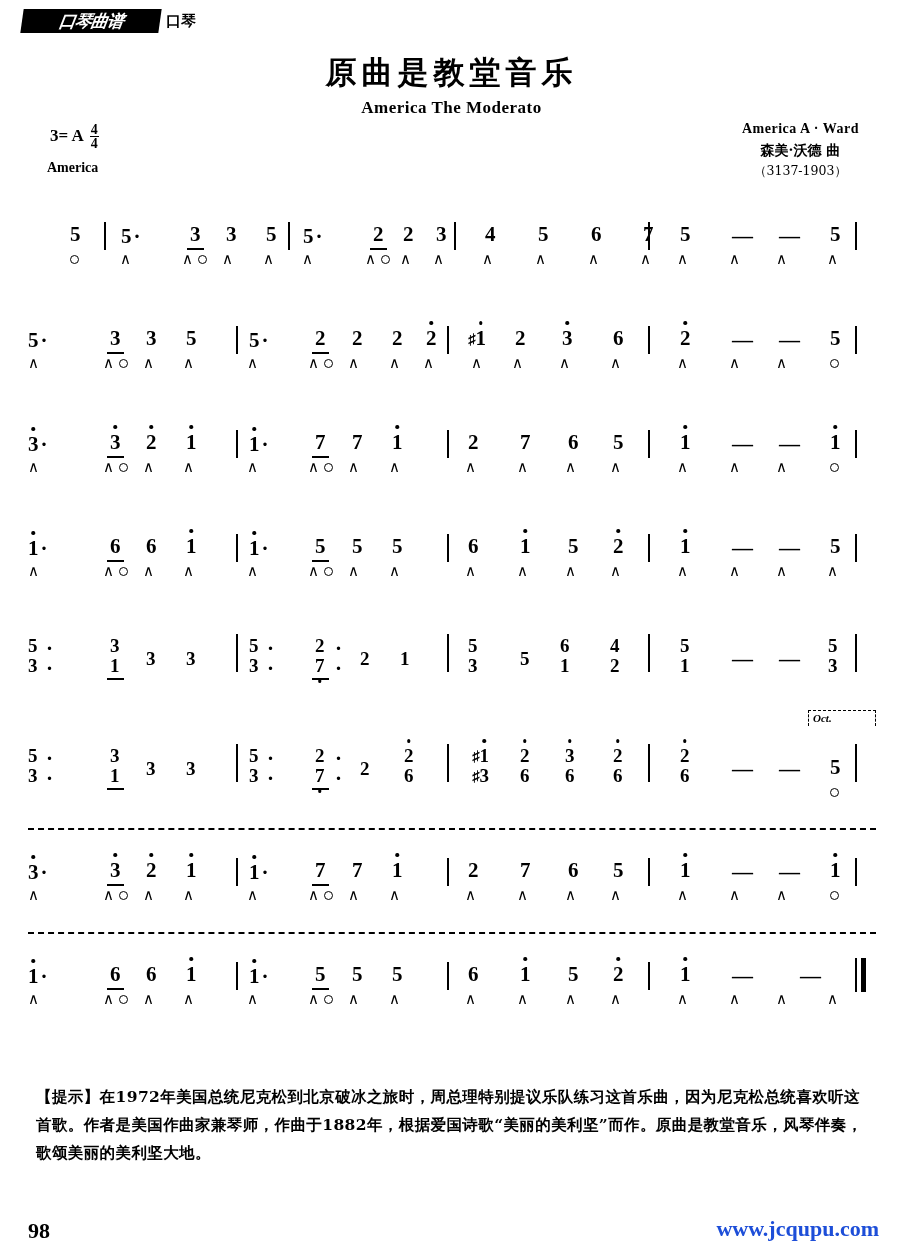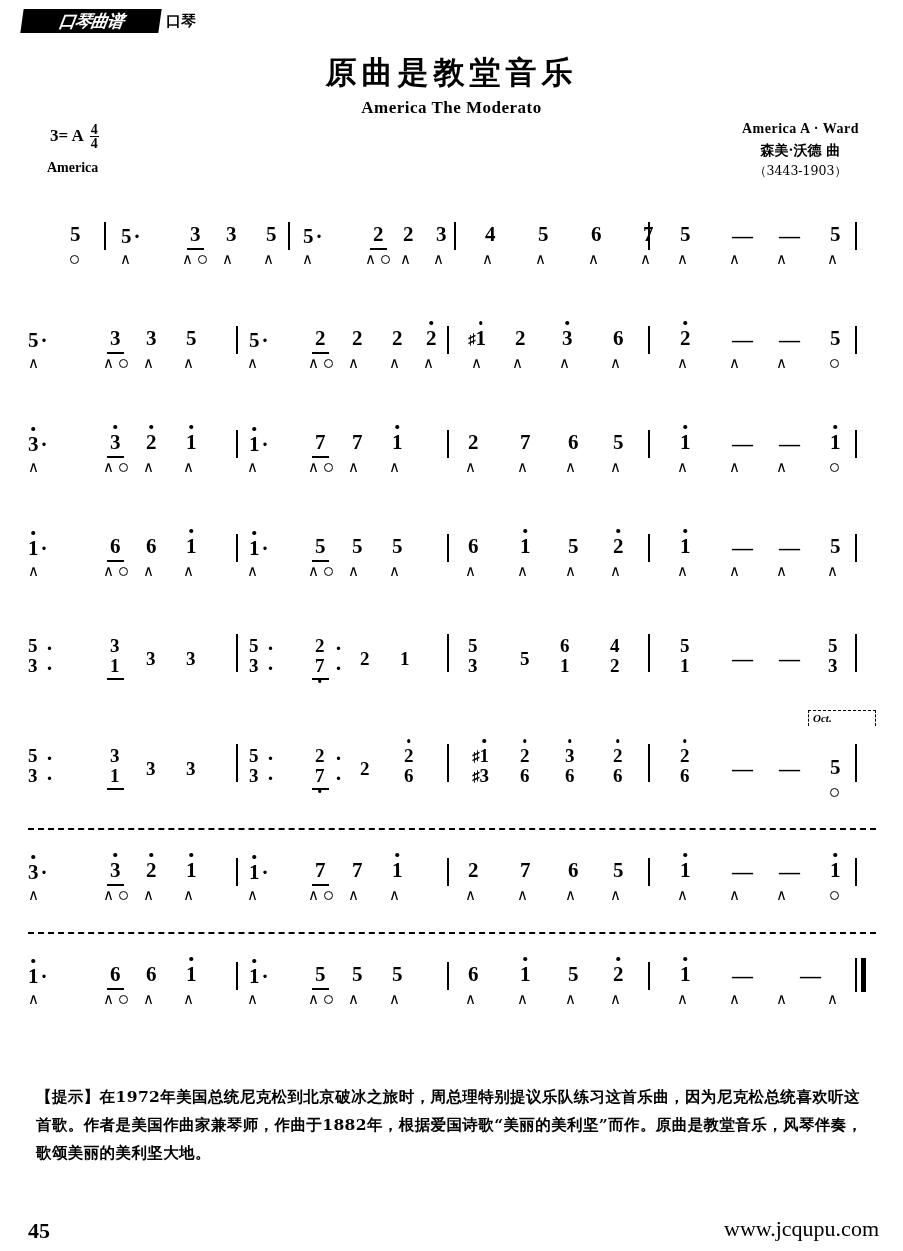--- a/index.html
+++ b/index.html
@@ -274,23 +274,23 @@
     top: 1218px;
     font-size: 22px;
     font-weight: bold;
     font-family: "Liberation Serif", serif;
   }
   .site {
     position: absolute;
     right: 24px;
     top: 1216px;
     font-size: 22px;
-    font-weight: normal;
-    font-family: "Liberation Serif", serif;
-    color: #000000;
+    font-weight: bold;
+    font-family: "Liberation Serif", serif;
+    color: #1d4ed8;
   }
 </style>
 </head>
 <body>
 
 <div class="corner-badge">
   <div class="badge-art">口琴曲谱</div>
   <div class="badge-text">口琴</div>
 </div>
 
@@ -302,21 +302,21 @@
   <span class="frac">
     <span class="num">4</span>
     <span class="den">4</span>
   </span>
 </div>
 <div class="tempo">America</div>
 
 <div class="composer">
   <div class="l1">America A · Ward</div>
   <div class="l2">森美·沃德 曲</div>
-  <div class="l3">（3443-1903）</div>
+  <div class="l3">（3137-1903）</div>
 </div>
 
 <div class="score">
 
   <div class="sys" style="height:104px">
     <div class="bar" style="left:104px;top:22px;"></div>
     <div class="bar" style="left:288px;top:22px;"></div>
     <div class="bar" style="left:454px;top:22px;"></div>
     <div class="bar" style="left:648px;top:22px;"></div>
     <div class="bar" style="left:855px;top:22px;"></div>
@@ -728,14 +728,14 @@
     <div class="mark" style="left:776px;top:52px;">∧</div>
     <div class="mark" style="left:827px;top:52px;">∧</div>
   </div>
 
 </div>
 
 <div class="note-box">
   <span>【提示】</span><span>在1972年美国总统尼克松到北京破冰之旅时，周总理特别提议乐队练习这首乐曲，因为尼克松总统喜欢听这首歌。作者是美国作曲家兼琴师，作曲于1882年，根据爱国诗歌“美丽的美利坚”而作。原曲是教堂音乐，风琴伴奏，歌颂美丽的美利坚大地。</span>
 </div>
 
-<div class="page-num">45</div>
+<div class="page-num">98</div>
 <div class="site">www.jcqupu.com</div>
 
 </body></html>

